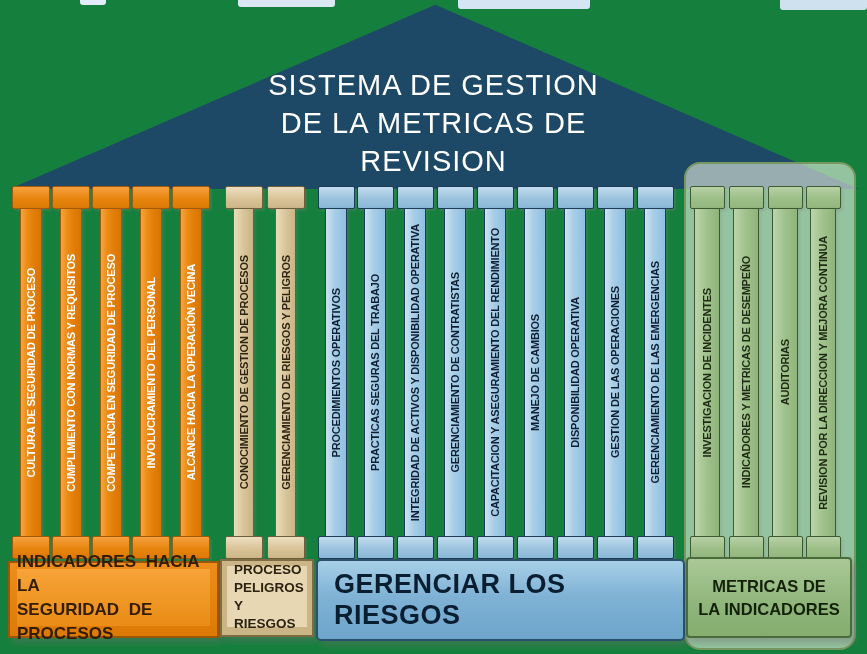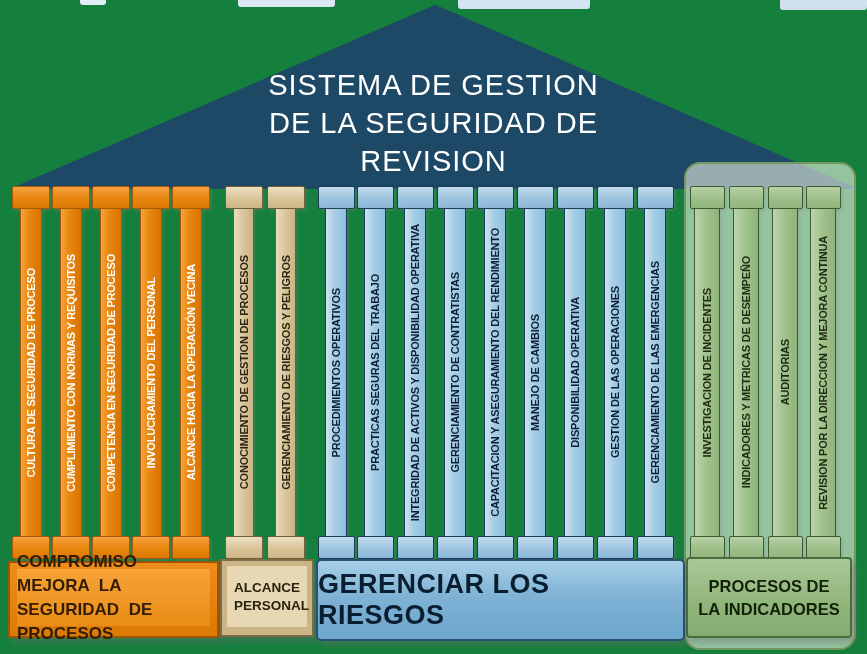--- a/index.html
+++ b/index.html
@@ -58,41 +58,41 @@
         background:linear-gradient(180deg,#f6a338,#ea8c15);
         display:flex;flex-direction:column;justify-content:center;align-items:center;}
   .base-orange .line{font-size:17px;font-weight:bold;color:#331c04;line-height:24px;word-spacing:5px;}
   .base-tan{left:220px;top:559px;width:94px;height:78px;
         background:#cbb486;border:2px solid #7e6c45;}
   .base-tan .inner{position:absolute;left:5px;right:5px;top:5px;bottom:8px;background:#e7d8b3;
         display:flex;flex-direction:column;justify-content:center;padding-left:7px;box-sizing:border-box;}
   .base-tan .line{font-size:13.5px;font-weight:bold;color:#2b2310;line-height:18px;}
   .base-blue{left:316px;top:559px;width:369px;height:82px;border-radius:5px;
         background:linear-gradient(180deg,#a8d0e7 0%,#7fb2d5 45%,#6ea5cb 100%);border:2px solid #2a506e;
-        display:flex;align-items:center;justify-content:center;}
+        display:flex;align-items:center;justify-content:center;padding-left:16px;}
   .base-blue .line{font-size:27px;font-weight:bold;color:#0a1e32;letter-spacing:.5px;}
   .base-green{left:686px;top:557px;width:166px;height:81px;border-radius:4px;
         background:linear-gradient(180deg,#aac897 0%,#8fb57a 60%,#85ad70 100%);border:2px solid #4a6c3c;
         display:flex;flex-direction:column;justify-content:center;align-items:center;}
   .base-green .line{font-size:16.5px;font-weight:bold;color:#132108;line-height:23px;}
 </style>
 </head>
 <body>
 
 <div class="stage">
 
   <div class="artifact" style="left:80px;width:26px;height:5px;background:#e3edf7;"></div>
   <div class="artifact" style="left:238px;width:97px;height:7px;background:#dbe8f4;"></div>
   <div class="artifact" style="left:458px;width:132px;height:9px;background:#d6e5f3;"></div>
   <div class="artifact" style="left:780px;width:87px;height:10px;background:#cfe0ef;"></div>
 
   <div class="roof"></div>
   <div class="roof-title">
     <div>SISTEMA DE GESTION</div>
-    <div>DE LA SEGURIDAD DE</div>
+    <div>DE LA METRICAS DE</div>
     <div>REVISION</div>
   </div>
 
   <div class="panel"></div>
 
   <div class="pillar o" style="left:12px;width:38px;">
     <div class="cap"></div>
     <div class="shaft" style="left:8px;width:22px;">
         <span class="vlabel">CULTURA DE SEGURIDAD DE PROCESO</span>
       </div>
@@ -230,31 +230,32 @@
   <div class="pillar g" style="left:806px;width:35px;">
     <div class="cap"></div>
     <div class="shaft" style="left:4px;width:26px;">
         <span class="vlabel">REVISION POR LA DIRECCION Y MEJORA CONTINUA</span>
       </div>
     <div class="plinth"></div>
   </div>
 
   <div class="base base-orange">
     <div class="inner">
-      <span class="line">COMPROMISO MEJORA LA</span>
+      <span class="line">INDICADORES HACIA LA</span>
       <span class="line">SEGURIDAD DE PROCESOS</span>
     </div>
   </div>
   <div class="base base-tan">
     <div class="inner">
-      <span class="line">ALCANCE</span>
-      <span class="line">PERSONAL</span>
+      <span class="line">PROCESO</span>
+      <span class="line">PELIGROS Y</span>
+      <span class="line">RIESGOS</span>
     </div>
   </div>
   <div class="base base-blue">
     <span class="line">GERENCIAR LOS RIESGOS</span>
   </div>
   <div class="base base-green">
-    <span class="line">PROCESOS DE</span>
+    <span class="line">METRICAS DE</span>
     <span class="line">LA INDICADORES</span>
   </div>
 
 </div>
 
 </body></html>

